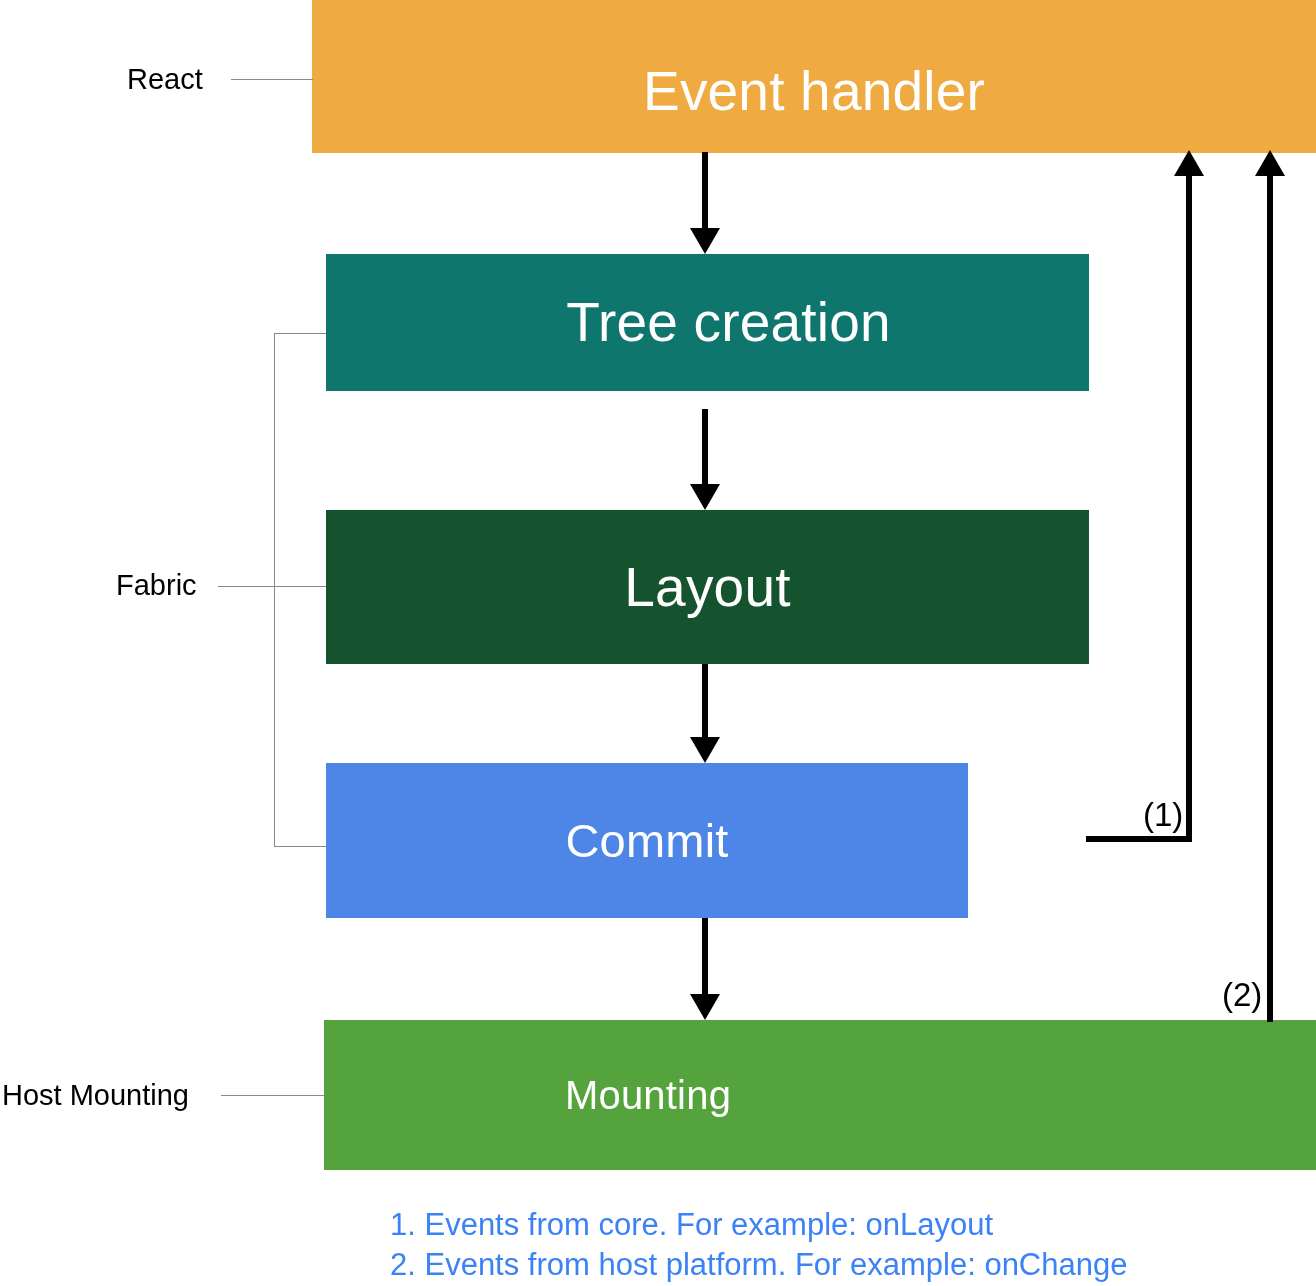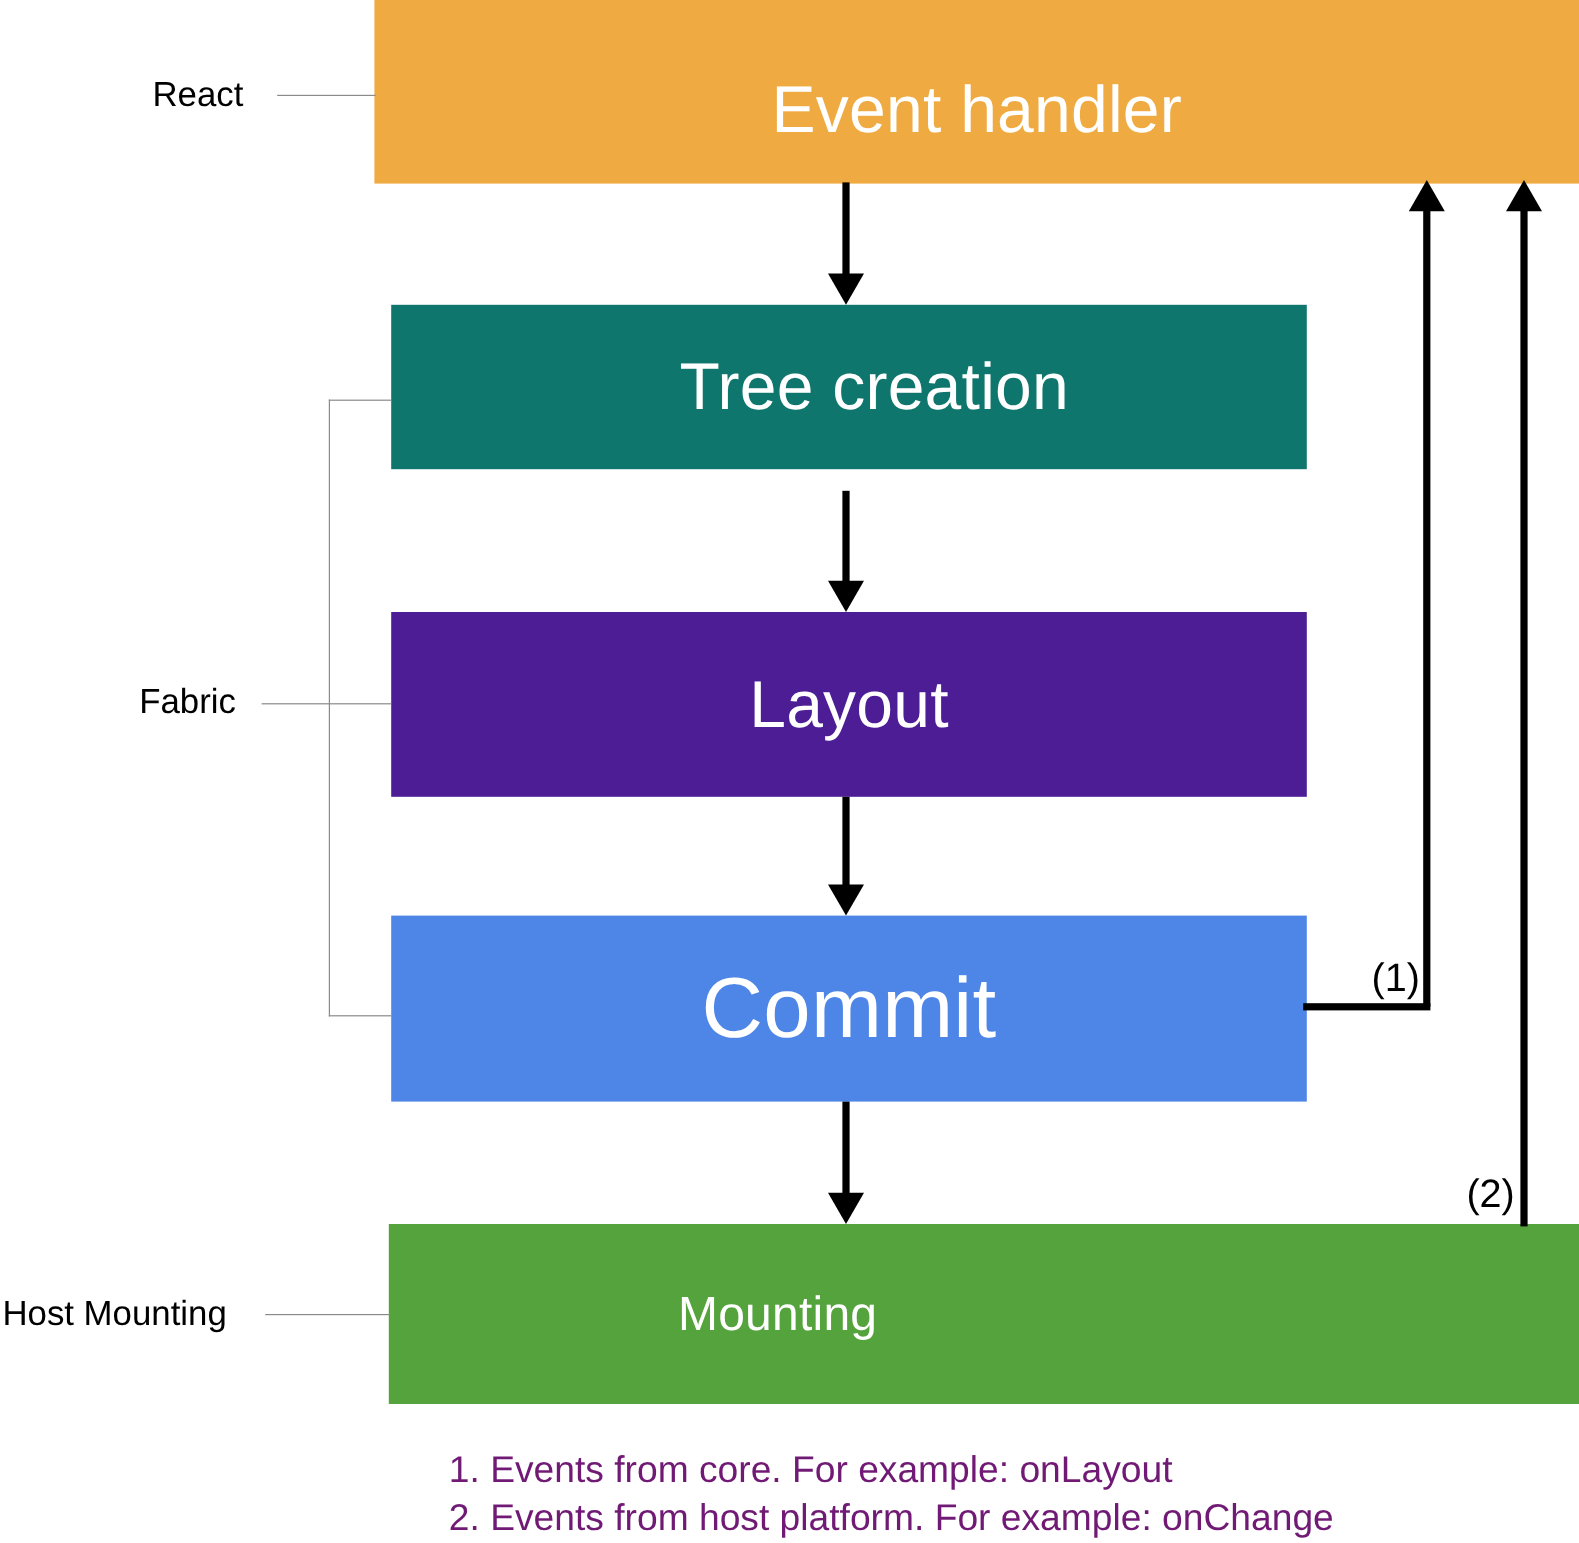--- a/index.html
+++ b/index.html
@@ -21,22 +21,22 @@
     align-items: center;
     justify-content: center;
     color: #ffffff;
     font-weight: 400;
     letter-spacing: 0.2px;
     line-height: 1;
     box-sizing: border-box;
   }
   .box-event   { left: 312px; top: -42px;   width: 1004px; height: 195px; background: #EFAB41; font-size: 55px; }
   .box-tree    { left: 326px; top: 254px;  width: 763px;  height: 137px; background: #0f766e; font-size: 55px; padding-left: 42px; }
-  .box-layout  { left: 326px; top: 510px;  width: 763px;  height: 154px; background: #4c1d95; font-size: 55px; }
-  .box-commit  { left: 326px; top: 763px;  width: 763px;  height: 155px; background: #4E86E8; font-size: 71px; }
+  .box-layout  { left: 326px; top: 510px;  width: 763px;  height: 154px; background: #14532d; font-size: 55px; }
+  .box-commit  { left: 326px; top: 763px;  width: 642px;  height: 155px; background: #4E86E8; font-size: 47px; }
   .box-mount   { left: 324px; top: 1020px; width: 992px;  height: 150px; background: #54A33C; font-size: 40px; }
   .box-event .box-label   { transform: translateY(20px); margin-top: 32px; }
   .box-mount .box-label   { transform: translateX(-172px); }
 
   .side-label {
     position: absolute;
     color: #000000;
     font-size: 29px;
     line-height: 1;
     white-space: nowrap;
@@ -77,23 +77,23 @@
     color: #000000;
     font-size: 33px;
     line-height: 1;
     white-space: nowrap;
   }
   .flownum-1 { left: 1143px; top: 798px; }
   .flownum-2 { left: 1222px; top: 978px; }
 
   .legend {
     position: absolute;
-    left: 374px;
+    left: 390px;
     top: 1205px;
-    color: #701a75;
+    color: #3b82f6;
     font-size: 31px;
     line-height: 1.28;
     white-space: nowrap;
   }
 </style>
 </head>
 <body>
 
 <div id="canvas">
 

